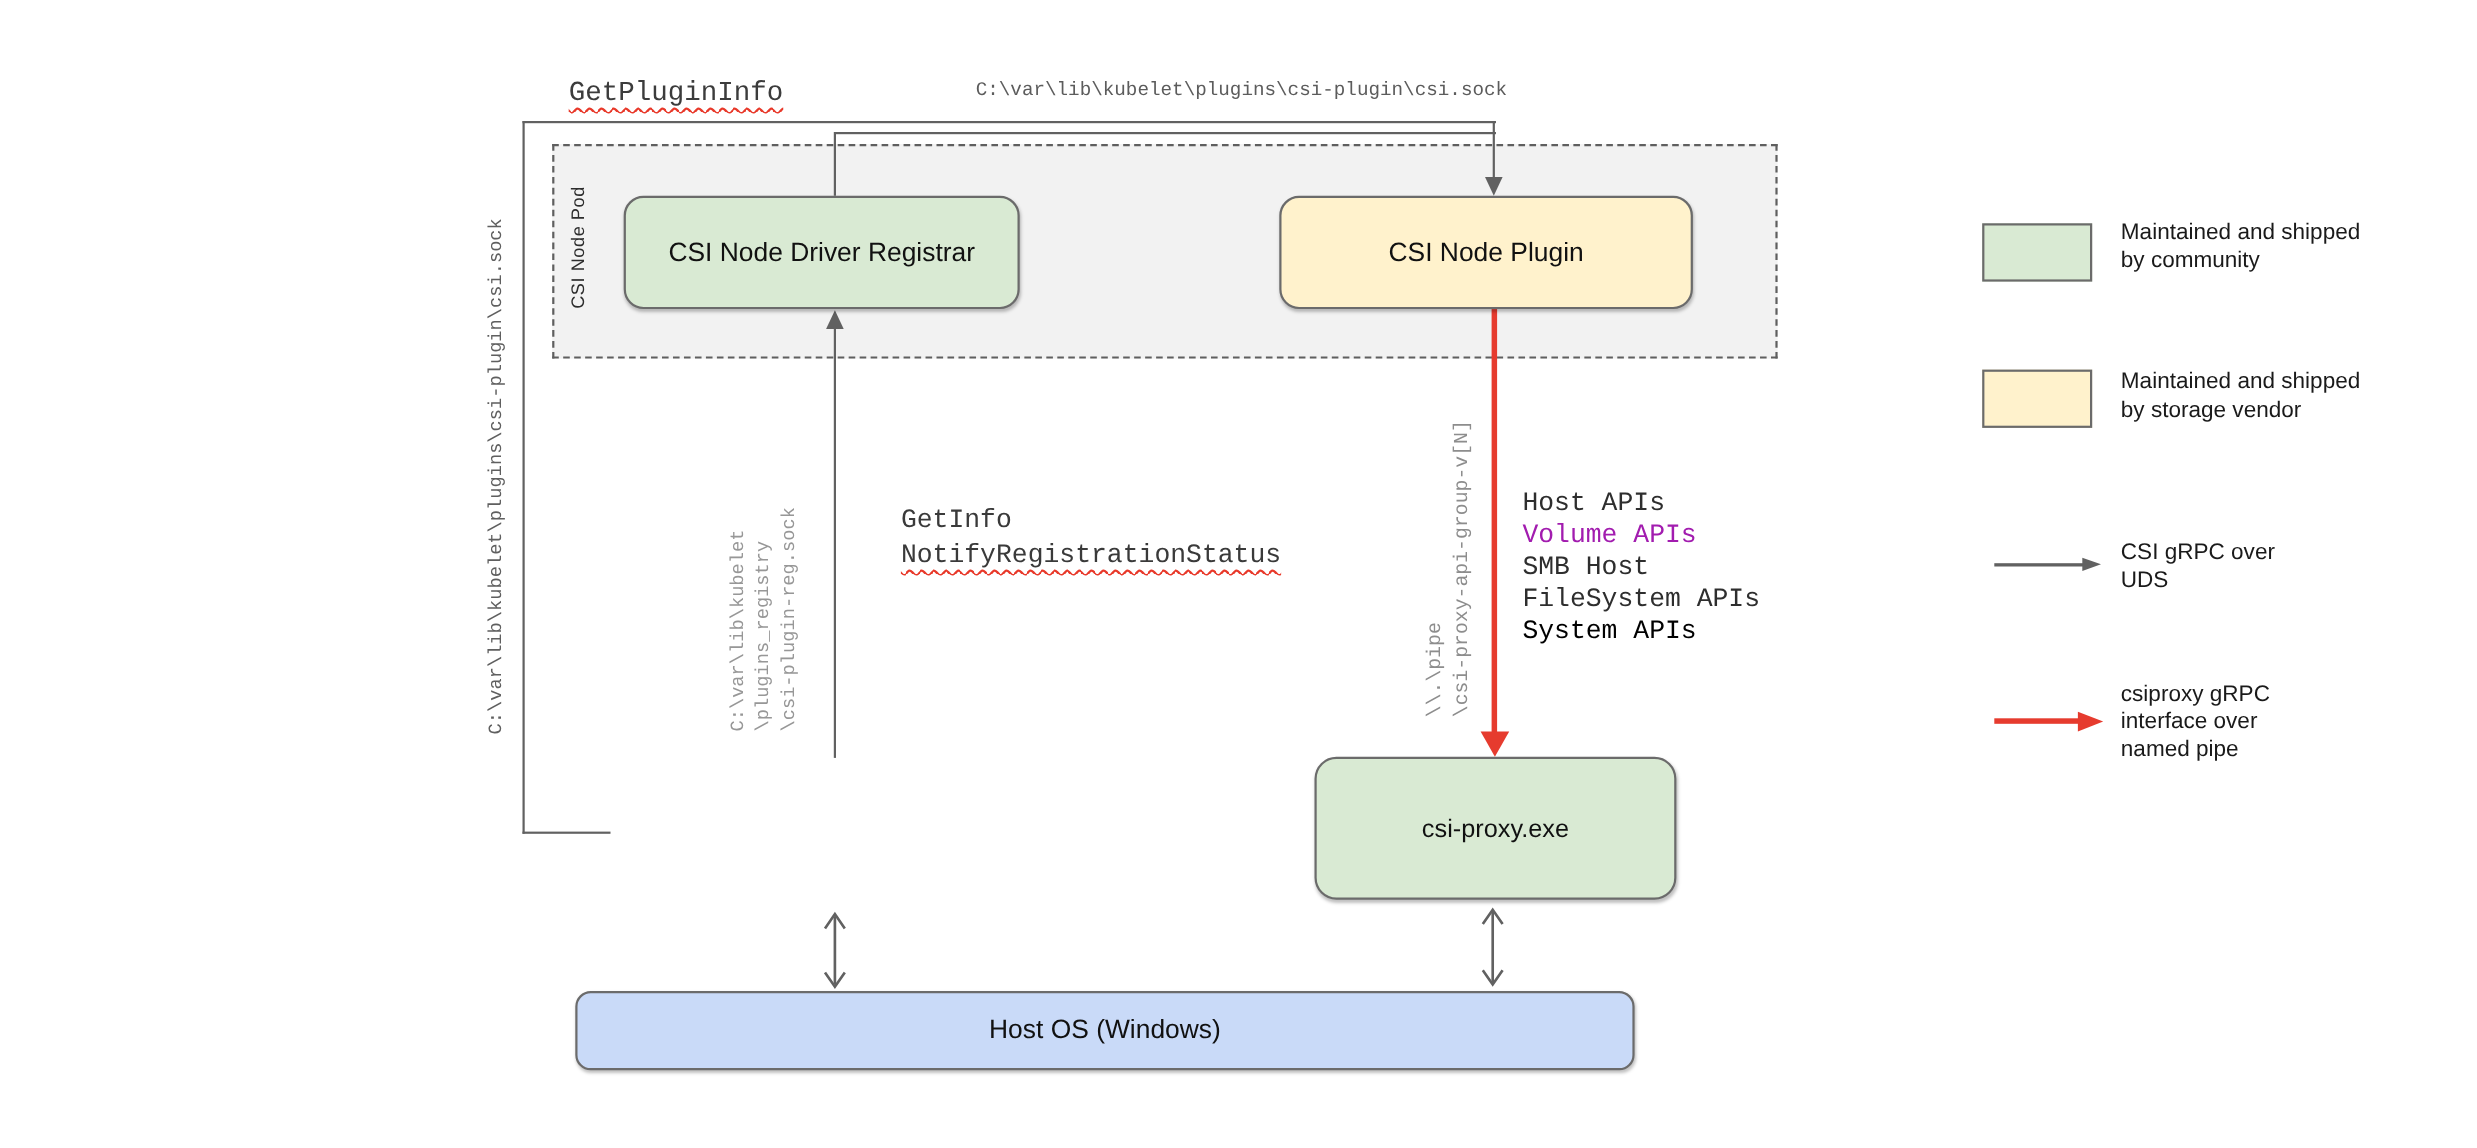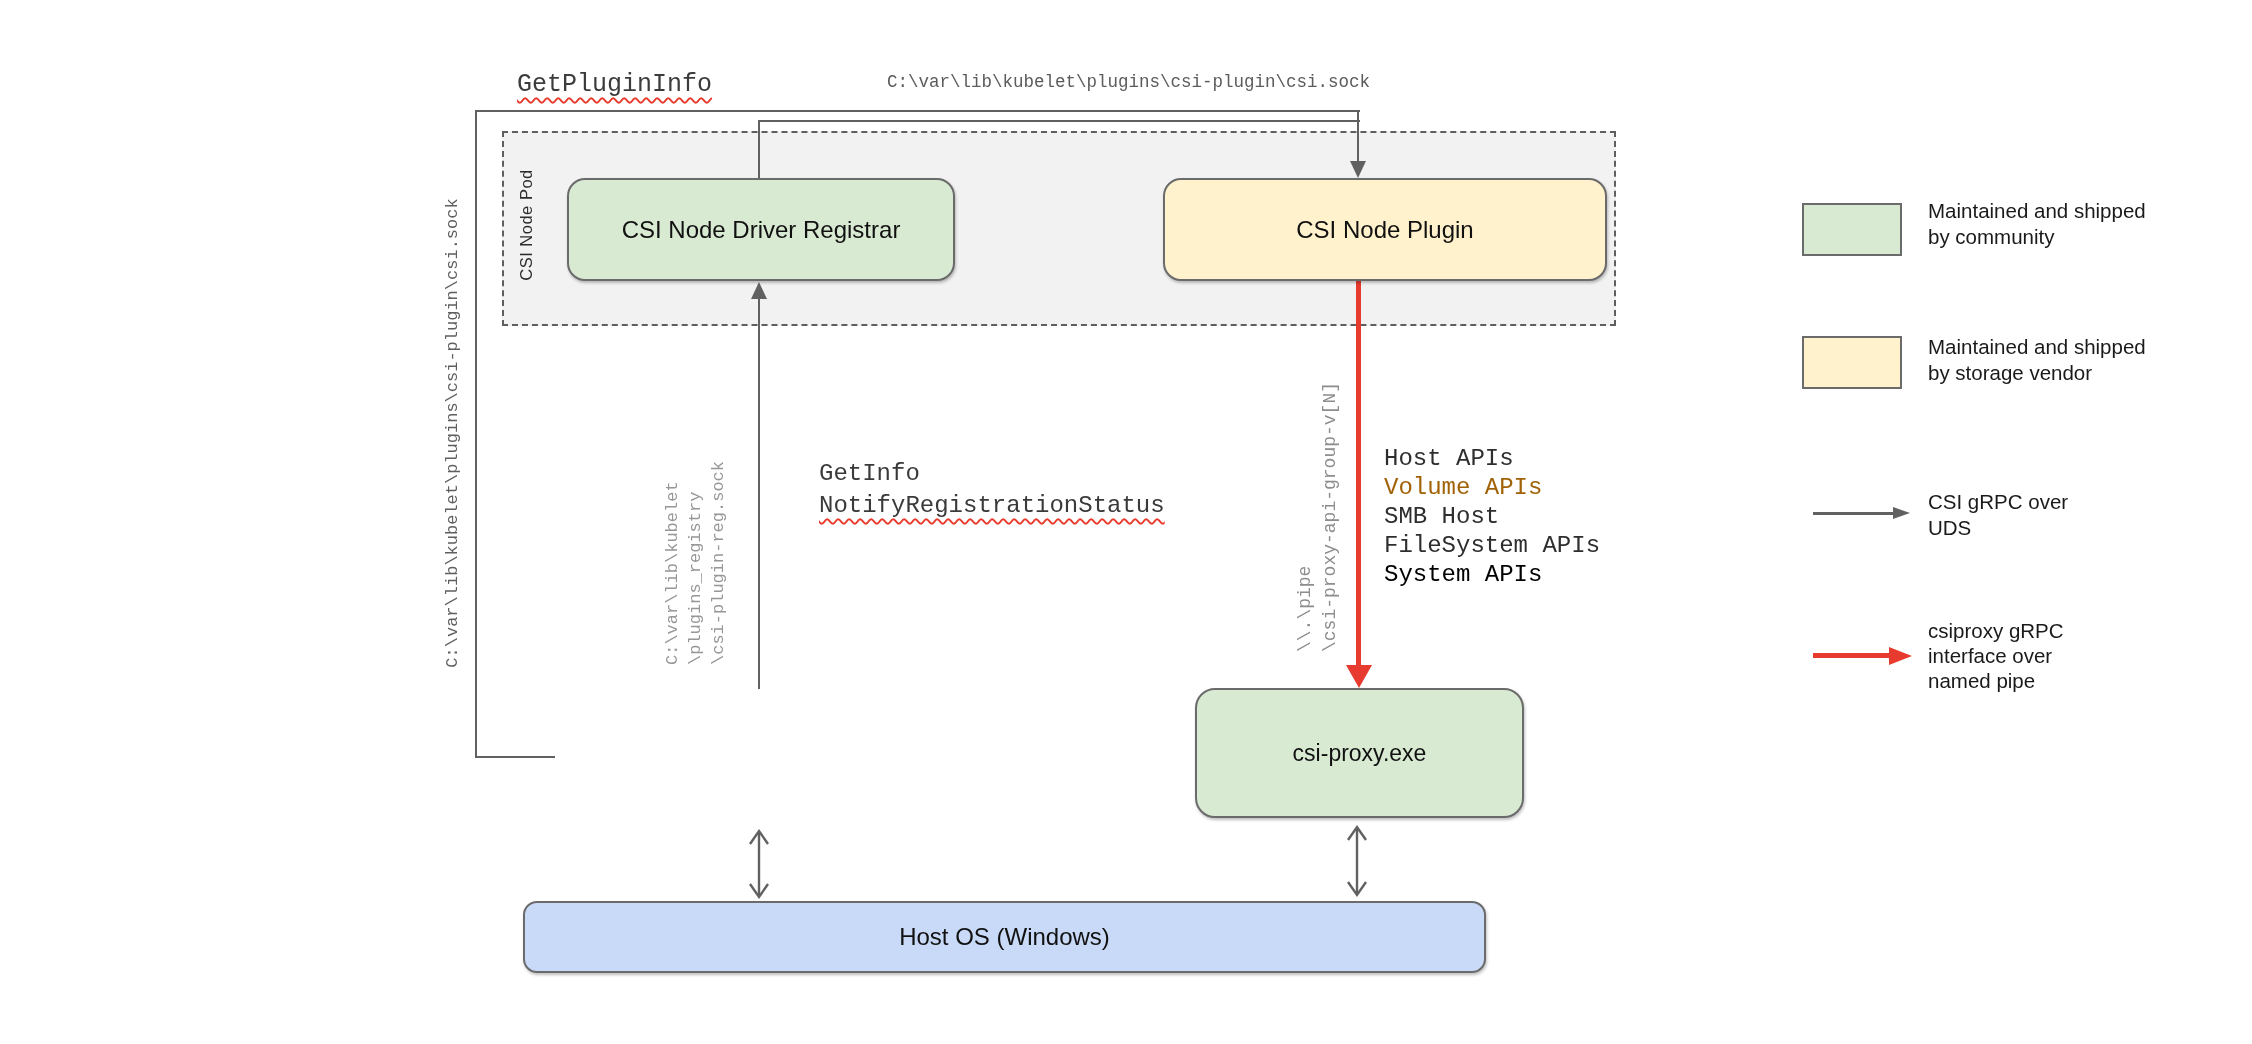--- a/index.html
+++ b/index.html
@@ -64,24 +64,24 @@
     <line x1="14" y1="5" x2="14" y2="67" stroke="#616161" stroke-width="2.4"></line>
     <polyline points="5,16 14,3 23,16" fill="none" stroke="#616161" stroke-width="2.4"></polyline>
     <polyline points="5,56 14,69 23,56" fill="none" stroke="#616161" stroke-width="2.4"></polyline>
   </svg>
   <svg class="abs" style="left:1343px;top:824px;" width="28" height="74">
     <line x1="14" y1="5" x2="14" y2="69" stroke="#616161" stroke-width="2.4"></line>
     <polyline points="5,16 14,3 23,16" fill="none" stroke="#616161" stroke-width="2.4"></polyline>
     <polyline points="5,58 14,71 23,58" fill="none" stroke="#616161" stroke-width="2.4"></polyline>
   </svg>
 
-  <div class="node green" style="left:567px;top:178px;width:388px;height:103px;">
+  <div class="node green" style="left:567px;top:178px;width:360px;height:103px;">
     <span>CSI Node Driver Registrar</span>
   </div>
-  <div class="node yellow" style="left:1163px;top:178px;width:444px;height:103px;">
+  <div class="node yellow" style="left:1163px;top:178px;width:376px;height:103px;">
     <span>CSI Node Plugin</span>
   </div>
   <div class="node green" style="left:1195px;top:688px;width:329px;height:130px;border-radius:20px;font-size:23px;">
     <span>csi-proxy.exe</span>
   </div>
   <div class="node blue" style="left:523px;top:901px;width:963px;height:72px;">
     <span>Host OS (Windows)</span>
   </div>
 
   <div class="abs mono squig" style="left:517px;top:70px;font-size:25px;color:#3c3c3c;">GetPluginInfo</div>
@@ -97,21 +97,21 @@
   <div class="abs mono" style="left:783px;top:458px;font-size:24px;line-height:32px;color:#3a3a3a;margin-left:36px;">
     <div>GetInfo</div>
     <div class="squig">NotifyRegistrationStatus</div>
   </div>
 
   <div class="vtext mono" style="left:1318px;top:517px;font-size:18px;line-height:25px;color:#8d8d8d;">\\.\pipe
 \csi-proxy-api-group-v[N]</div>
 
   <div class="abs mono" style="left:1384px;top:444px;">
     <div class="call" style="line-height:29px;color:#2e2e2e;">Host APIs</div>
-    <div class="call" style="line-height:29px;color:#a16207;">Volume APIs</div>
+    <div class="call" style="line-height:29px;color:#a21caf;">Volume APIs</div>
     <div class="call" style="line-height:29px;color:#2e2e2e;">SMB Host</div>
     <div class="call" style="line-height:29px;color:#2e2e2e;">FileSystem APIs</div>
     <div class="call" style="line-height:29px;color:#000000;">System APIs</div>
   </div>
 
   <div class="swatch" style="left:1802px;top:203px;background:#d9ead3;"></div>
   <div class="legend-text" style="left:1928px;top:198px;">Maintained and shipped
 by community</div>
 
   <div class="swatch" style="left:1802px;top:336px;background:#fff2cc;"></div>

